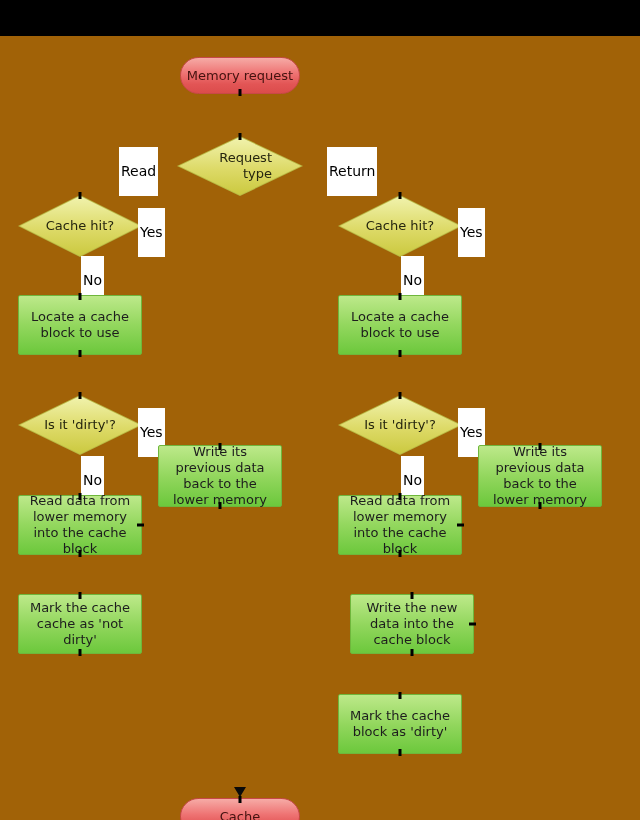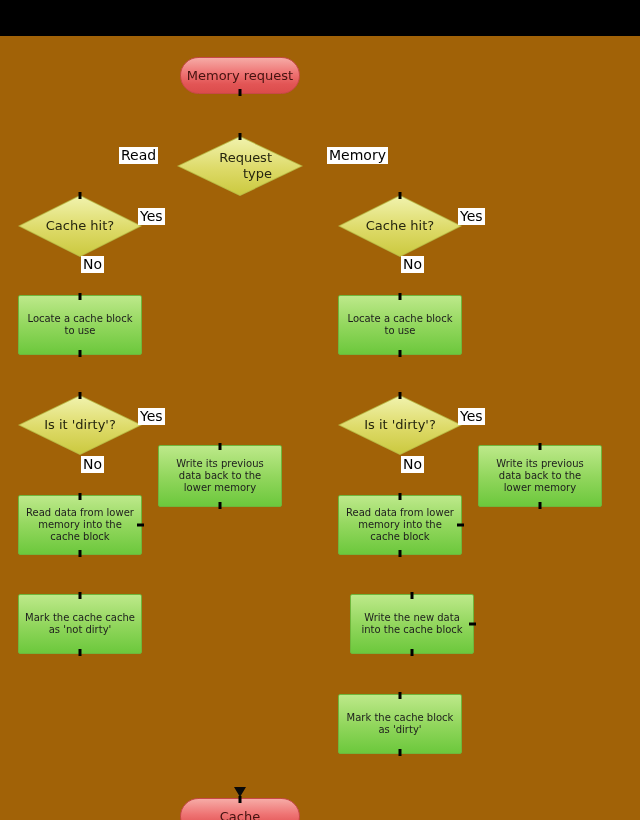--- a/index.html
+++ b/index.html
@@ -19,21 +19,21 @@
   
   .pbox {
     position: absolute;
     width: 124px; height: 60px;
     box-sizing: border-box;
     border: 1px solid #6fb63c;
     border-radius: 2px;
     background: linear-gradient(180deg, #bde98a 0%, #93d75e 50%, #6cc83c 100%);
     display: flex; align-items: center; justify-content: flex-end;
     text-align: center;
-    font-size: 10px; line-height: 1.22; color: #1d1d1d;
+    font-size: 13px; line-height: 1.22; color: #1d1d1d;
     padding: 20px 5px;
   }
 
   
   .pill {
     position: absolute;
     width: 120px; height: 37px;
     box-sizing: border-box;
     border: 1px solid #c74848;
     border-radius: 19px;
@@ -62,21 +62,21 @@
     font-size: 13px; line-height: 1.2; color: #26260f;
     padding: 0 18px;
   }
   .dt-narrow { padding: 0 31px; }
 
   
   .edge-label {
     position: absolute;
     background: #ffffff; color: #000;
     font-size: 14px; line-height: 17px;
-    padding: 0 2px;
+    padding: 16px 2px;
     white-space: nowrap;
   }
 
   
   .tick { position: absolute; background: #000; z-index: 3; }
   .t-top    { width: 3px; height: 7px; left: 50%; top: -3px;    transform: translateX(-50%); }
   .t-bottom { width: 3px; height: 7px; left: 50%; bottom: -3px; transform: translateX(-50%); }
   .t-right  { width: 7px; height: 3px; right: -3px; top: 50%;   transform: translateY(-50%); }
   .arrowhead-down {
     position: absolute; width: 0; height: 0; z-index: 3;
@@ -96,21 +96,21 @@
   </div>
 
   <div class="diamond" style="left:177px;top:100px;width:126px;height:60px">
     <div class="d-border"></div>
     <div class="d-fill"></div>
     <div class="d-text dt-narrow">Request type</div>
     <span class="tick t-top"></span>
   </div>
 
   <span class="edge-label" style="left:119px;top:111px">Read</span>
-  <span class="edge-label" style="left:327px;top:111px">Memory</span>
+  <span class="edge-label" style="left:327px;top:111px">Return</span>
 
   <div class="diamond" style="left:18px;top:159px;width:124px;height:62px">
     <div class="d-border"></div>
     <div class="d-fill"></div>
     <div class="d-text">Cache hit?</div>
     <span class="tick t-top"></span>
   </div>
   <span class="edge-label" style="left:138px;top:172px">Yes</span>
   <span class="edge-label" style="left:81px;top:220px">No</span>
 

